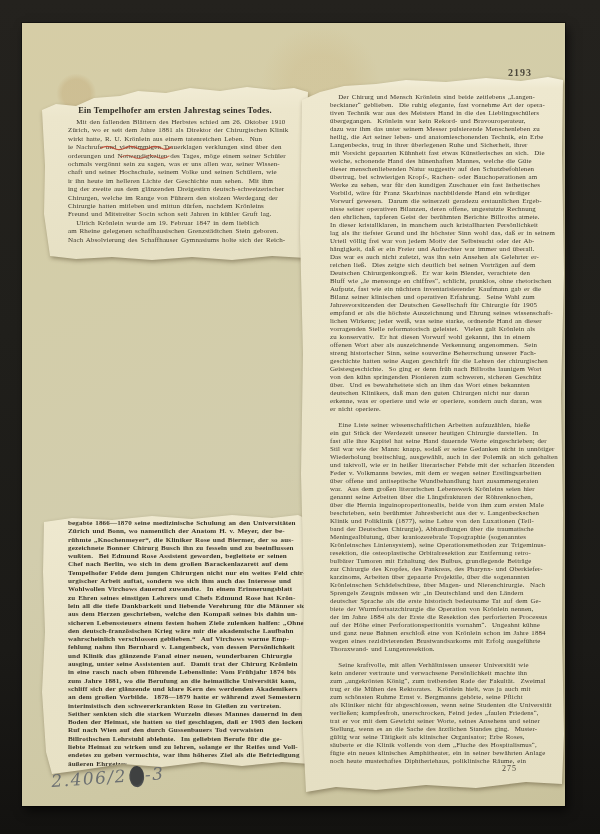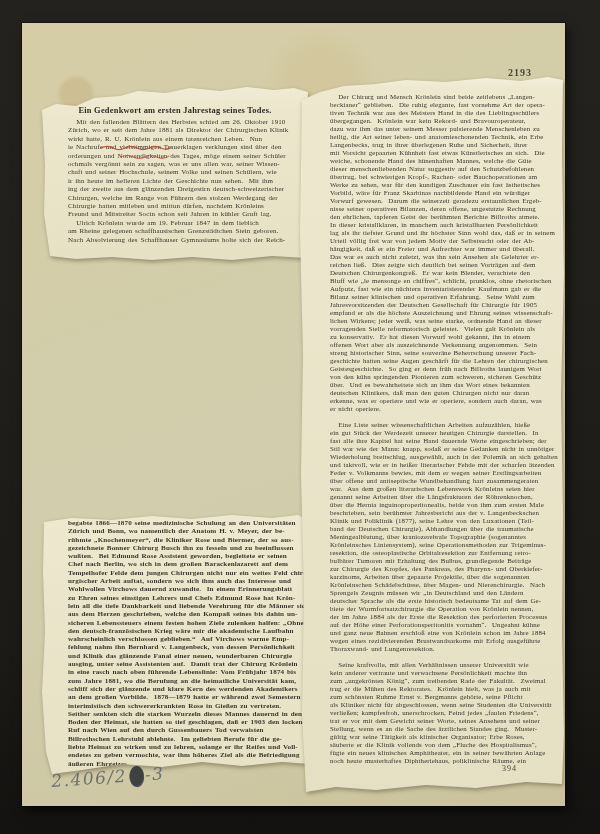--- a/index.html
+++ b/index.html
@@ -71,21 +71,21 @@
 </head>
 <body>
 
 <div class="stage">
   <div class="page">
 
     <div class="pagenum-top">2193</div>
 
     <div class="shadow w1">
       <div class="clip c1">
-        <div class="clip-title">Ein Gedenkwort am ersten Jahrestag seines Todes.</div>
+        <div class="clip-title">Ein Tempelhofer am ersten Jahrestag seines Todes.</div>
         <div class="txt t1">   Mit den fallenden Blättern des Herbstes schied am 26. Oktober 1910
 Zürich, wo er seit dem Jahre 1881 als Direktor der Chirurgischen Klinik
 wirkt hatte, R. U. Krönlein aus einem tatenreichen Leben.  Nun
 ie Nachrufe und vielstimmigen Trauerklagen verklungen sind über den
 orderungen und Notwendigkeiten des Tages, möge einem seiner Schüler
 ochmals vergönnt sein zu sagen, was er uns allen war, seiner Wissen-
 chaft und seiner Hochschule, seinem Volke und seinen Schülern, wie
 ir ihn heute im helleren Lichte der Geschichte nun sehen.  Mit ihm
 ing der zweite aus dem glänzenden Dreigestirn deutsch-schweizerischer
 Chirurgen, welche im Range von Führern den stolzen Werdegang der
@@ -217,21 +217,21 @@
 trug er die Mühen des Rektorates.  Krönlein hielt, was ja auch mit
 zum schönsten Ruhme Ernst v. Bergmanns gehörte, seine Pflicht
 als Kliniker nicht für abgeschlossen, wenn seine Studenten die Universität
 verließen; kampfesfroh, unerschrocken, Feind jedes „faulen Friedens“,
 trat er vor mit dem Gewicht seiner Worte, seines Ansehens und seiner
 Stellung, wenn es an die Sache des ärztlichen Standes ging.  Muster-
 gültig war seine Tätigkeit als klinischer Organisator; Erbe Roses,
 säuberte er die Klinik vollends von dem „Fluche des Hospitalismus“,
 fügte ein neues klinisches Amphitheater, ein in seiner bewährten Anlage
 noch heute musterhaftes Diphtheriehaus, poliklinische Räume, ein</div>
-        <div class="pagenum-bottom">394</div>
+        <div class="pagenum-bottom">275</div>
       </div>
     </div>
 
     <div class="handwriting">
       <span>2.406/2</span>
       <span class="blot"></span>
       <span>-3</span>
     </div>
 
   </div>

